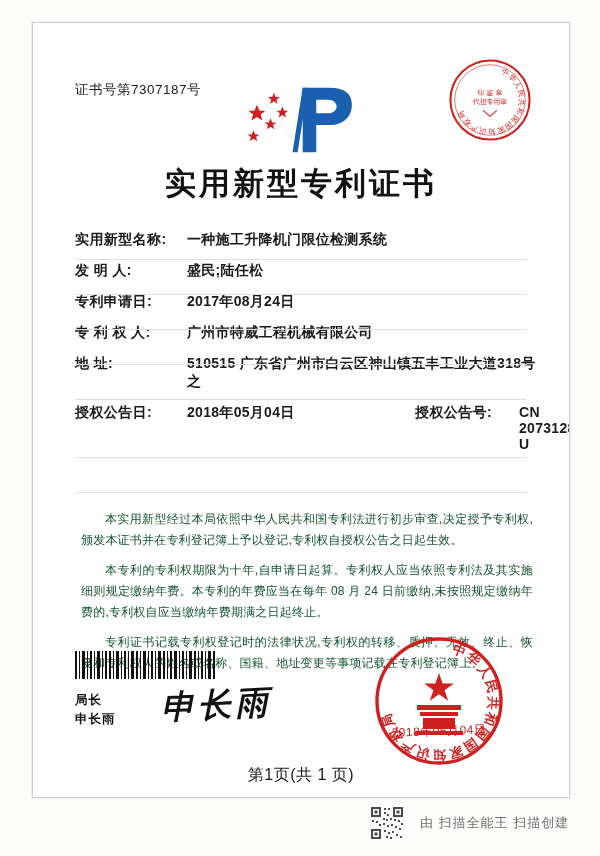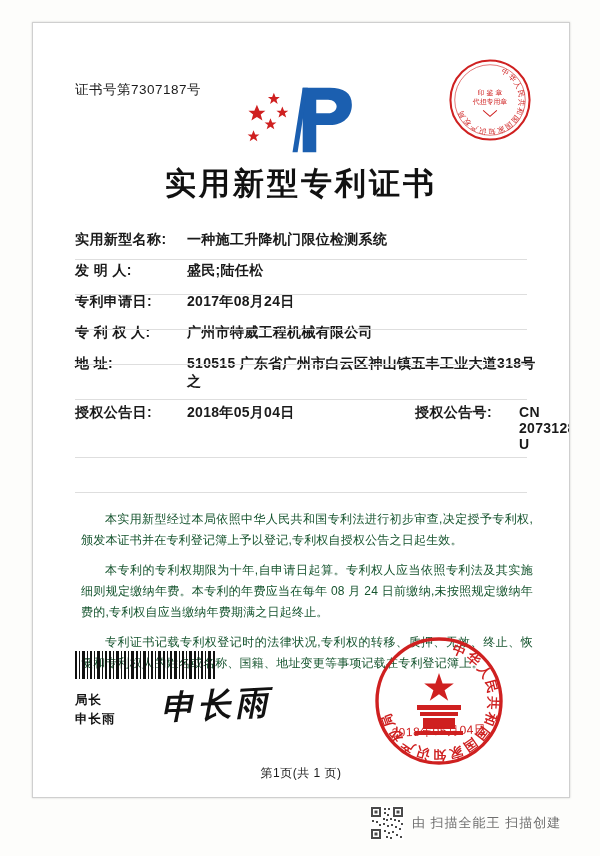--- a/index.html
+++ b/index.html
@@ -195,33 +195,33 @@
     letter-spacing: 0.5px;
     transform: rotate(-2deg);
   }
 
   
   .page-foot {
     position: absolute;
     left: 0; right: 0;
     top: 742px;
     text-align: center;
-    font-size: 12px;
+    font-size: 16px;
     color: #1a1a1a;
     letter-spacing: 0.5px;
   }
 
   
   .watermark {
     position: absolute;
     left: 370px;
     top: 806px;
     display: flex;
     align-items: center;
-    gap: 8px;
+    gap: 16px;
     text-align: center;
   }
   .qr {
     width: 34px;
     height: 34px;
   }
   .wm-text {
     font-size: 13px;
     color: #6f6f6f;
     letter-spacing: 1px;

